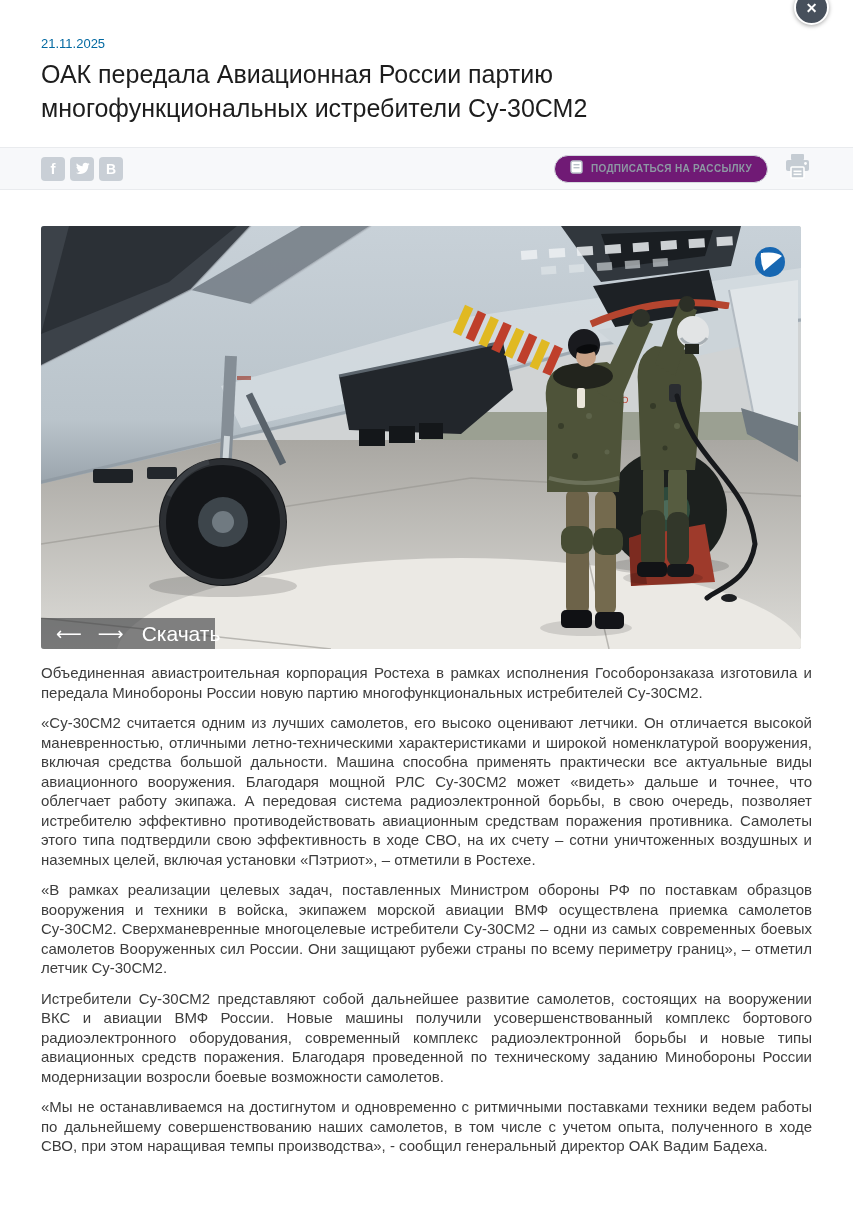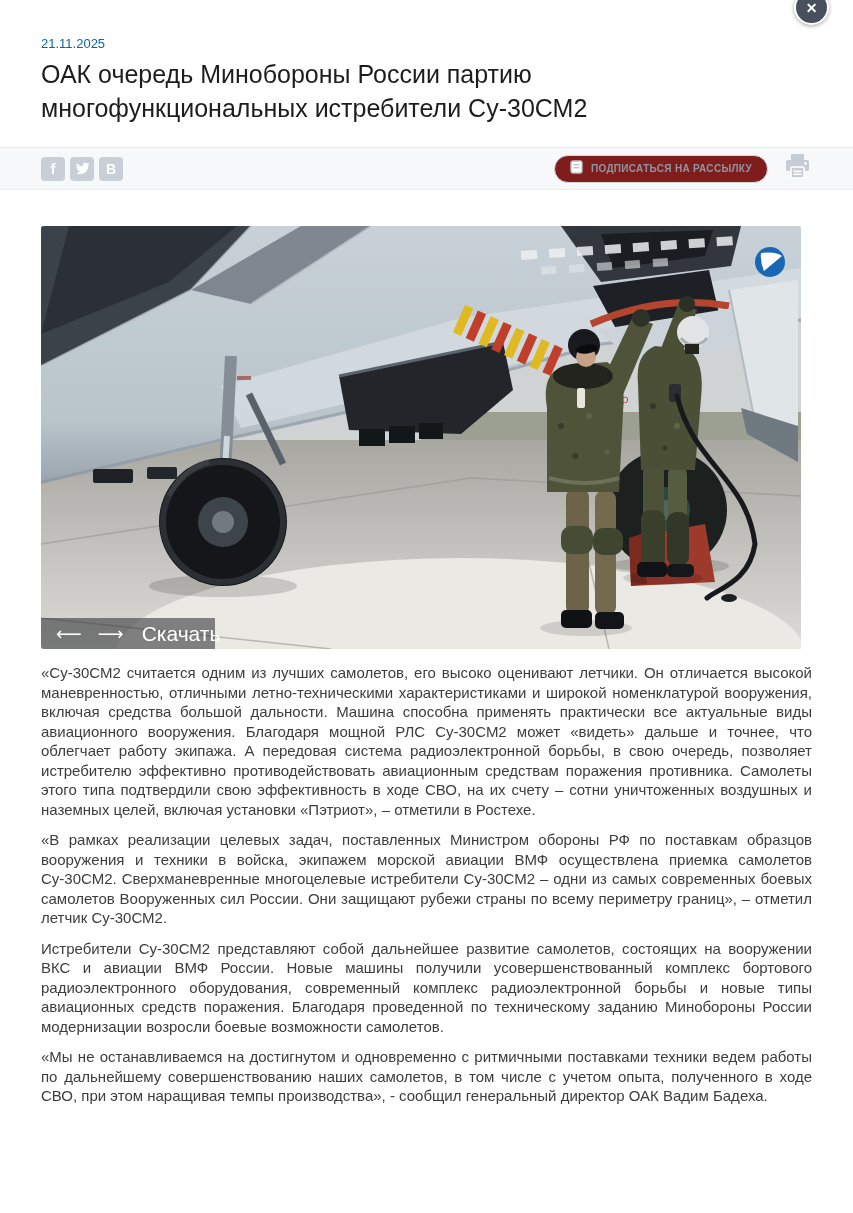--- a/index.html
+++ b/index.html
@@ -18,21 +18,21 @@
   }
   .social{display:flex;gap:5px;}
   .social-btn{
     width:24px;height:24px;border-radius:4px;background:#c9cfd6;color:#fff;
     display:flex;align-items:center;justify-content:center;
     font-weight:bold;font-size:15px;cursor:pointer;
   }
   .social-btn svg{display:block;}
   .band-spacer{flex:1;}
   .subscribe-btn{
-    height:26px;border:1px solid #d4d9de;border-radius:14px;background:#7f1d1d;
+    height:26px;border:1px solid #d4d9de;border-radius:14px;background:#701a75;
     display:flex;align-items:center;gap:8px;padding:0 15px;cursor:pointer;
   }
   .subscribe-btn .lbl{
     font-size:10px;font-weight:700;color:#8d97a3;letter-spacing:.3px;white-space:nowrap;
   }
   .print-btn{margin-left:15px;cursor:pointer;display:flex;align-items:center;}
   
   .photo{
     margin:36px 0 0 41px;width:760px;height:423px;position:relative;
     border-radius:3px;overflow:hidden;background:#cfd3d4;
@@ -60,21 +60,21 @@
 </head>
 <body>
 
 <div class="close-fab">
   <span>✕</span>
 </div>
 
 <div class="content">
   <div class="date">21.11.2025</div>
   <div class="title">
-    <div>ОАК очередь Минобороны России партию</div>
+    <div>ОАК передала Авиационная России партию</div>
     <div>многофункциональных истребители Су-30СМ2</div>
   </div>
 </div>
 
 <div class="band">
   <div class="social">
     <div class="social-btn">
       <span>f</span>
     </div>
     <div class="social-btn">
@@ -263,17 +263,18 @@
     </g>
   </svg>
   <div class="photo-controls">
     <span class="nav-arrow nav-prev">⟵</span>
     <span class="nav-arrow nav-next">⟶</span>
     <span class="download-label">Скачать</span>
   </div>
 </div>
 
 <div class="article">
+  <p>Объединенная авиастроительная корпорация Ростеха в рамках исполнения Гособоронзаказа изготовила и передала Минобороны России новую партию многофункциональных истребителей Су-30СМ2.</p>
   <p>«Су-30СМ2 считается одним из лучших самолетов, его высоко оценивают летчики. Он отличается высокой маневренностью, отличными летно-техническими характеристиками и широкой номенклатурой вооружения, включая средства большой дальности. Машина способна применять практически все актуальные виды авиационного вооружения. Благодаря мощной РЛС Су-30СМ2 может «видеть» дальше и точнее, что облегчает работу экипажа. А передовая система радиоэлектронной борьбы, в свою очередь, позволяет истребителю эффективно противодействовать авиационным средствам поражения противника. Самолеты этого типа подтвердили свою эффективность в ходе СВО, на их счету – сотни уничтоженных воздушных и наземных целей, включая установки «Пэтриот», – отметили в Ростехе.</p>
   <p>«В рамках реализации целевых задач, поставленных Министром обороны РФ по поставкам образцов вооружения и техники в войска, экипажем морской авиации ВМФ осуществлена приемка самолетов Су-30СМ2. Сверхманевренные многоцелевые истребители Су-30СМ2 – одни из самых современных боевых самолетов Вооруженных сил России. Они защищают рубежи страны по всему периметру границ», – отметил летчик Су-30СМ2.</p>
   <p>Истребители Су-30СМ2 представляют собой дальнейшее развитие самолетов, состоящих на вооружении ВКС и авиации ВМФ России. Новые машины получили усовершенствованный комплекс бортового радиоэлектронного оборудования, современный комплекс радиоэлектронной борьбы и новые типы авиационных средств поражения. Благодаря проведенной по техническому заданию Минобороны России модернизации возросли боевые возможности самолетов.</p>
   <p>«Мы не останавливаемся на достигнутом и одновременно с ритмичными поставками техники ведем работы по дальнейшему совершенствованию наших самолетов, в том числе с учетом опыта, полученного в ходе СВО, при этом наращивая темпы производства», - сообщил генеральный директор ОАК Вадим Бадеха.</p>
 </div>
 
 </body></html>

